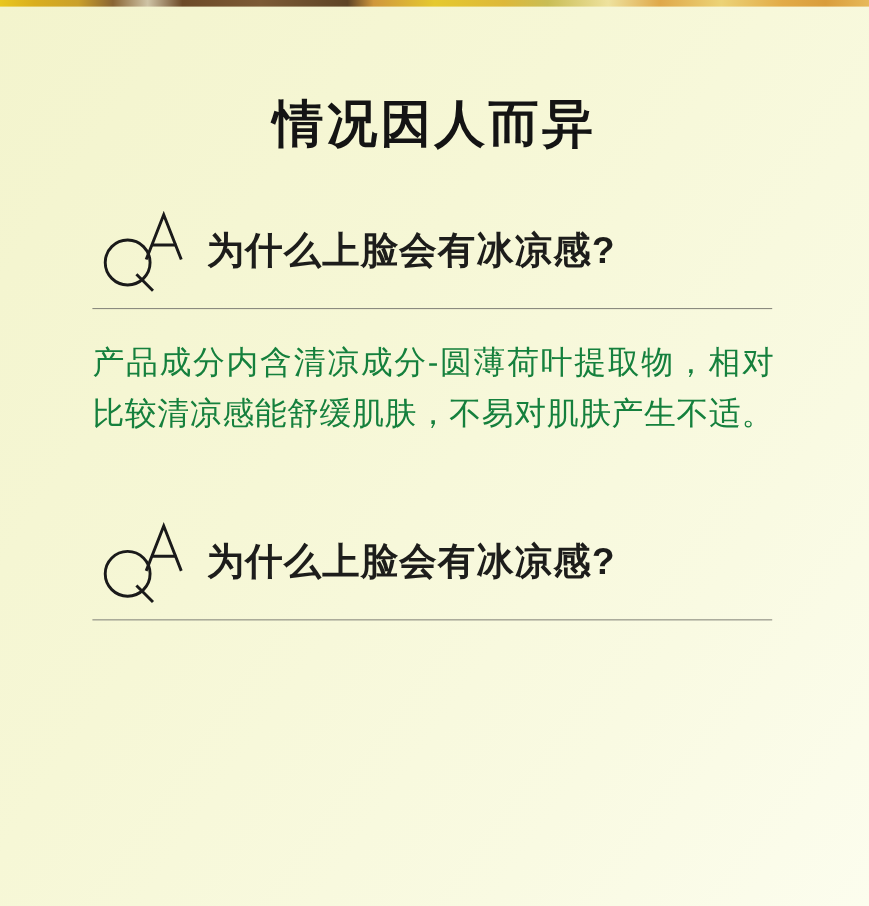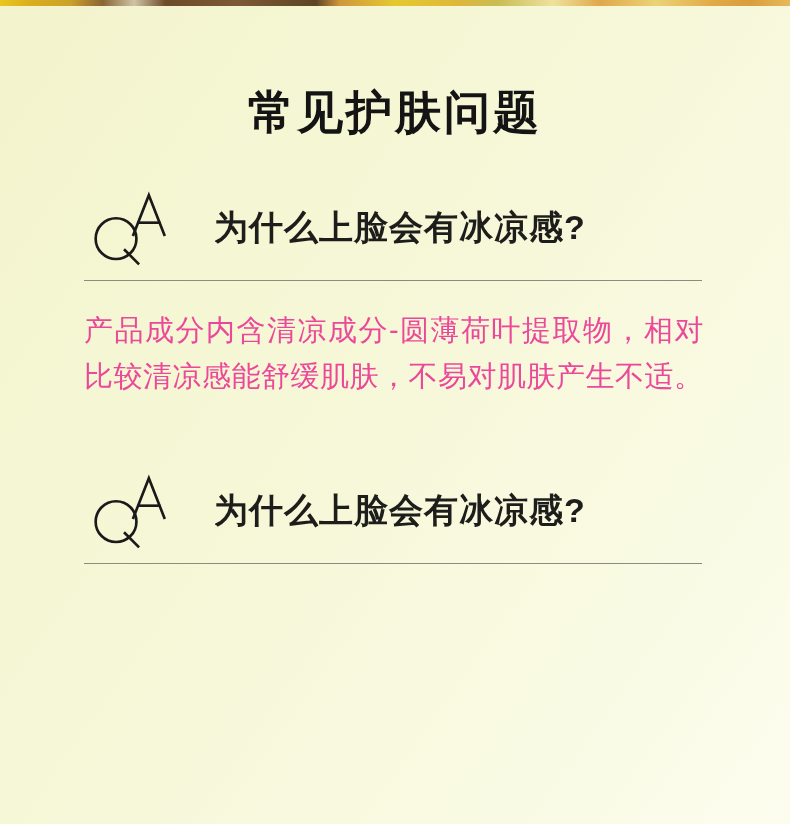--- a/index.html
+++ b/index.html
@@ -38,21 +38,21 @@
   }
   .faq-section {
     margin-left: 84px;
     width: 620px;
   }
   .faq-section.first  { margin-top: 44px; }
   .faq-section.second { margin-top: 72px; }
   .question-row {
     display: flex;
     align-items: center;
-    gap: 42px;
+    gap: 16px;
     height: 80px;
     margin-left: 8px;
   }
   .qa-icon {
     flex: 0 0 auto;
     display: block;
   }
   .question-text {
     font-size: 34px;
     font-weight: 600;
@@ -64,32 +64,32 @@
     margin-top: 12px;
     width: 618px;
     height: 1px;
     background: #8b8b7f;
   }
   .answer-text {
     margin-top: 26px;
     font-size: 29px;
     line-height: 46px;
     letter-spacing: 0.5px;
-    color: #ec4899;
+    color: #15803d;
     text-align: justify;
   }
 </style>
 </head>
 <body>
 
 <div class="page">
 
   <div class="top-strip"></div>
 
-  <div class="page-title">常见护肤问题</div>
+  <div class="page-title">情况因人而异</div>
 
   <div class="faq-section first">
     <div class="question-row">
       <svg class="qa-icon" width="80" height="78" viewBox="0 0 90 88" aria-label="QA">
         <circle cx="27" cy="56" r="23" fill="none" stroke="#1a1a1a" stroke-width="3"></circle>
         <line x1="36" y1="68" x2="53" y2="85" stroke="#1a1a1a" stroke-width="3"></line>
         <path d="M46 53 L64 7 L82 53" fill="none" stroke="#1a1a1a" stroke-width="3" stroke-linejoin="miter"></path>
         <line x1="51" y1="38" x2="77" y2="38" stroke="#1a1a1a" stroke-width="3"></line>
       </svg>
       <div class="question-text">为什么上脸会有冰凉感?</div>

